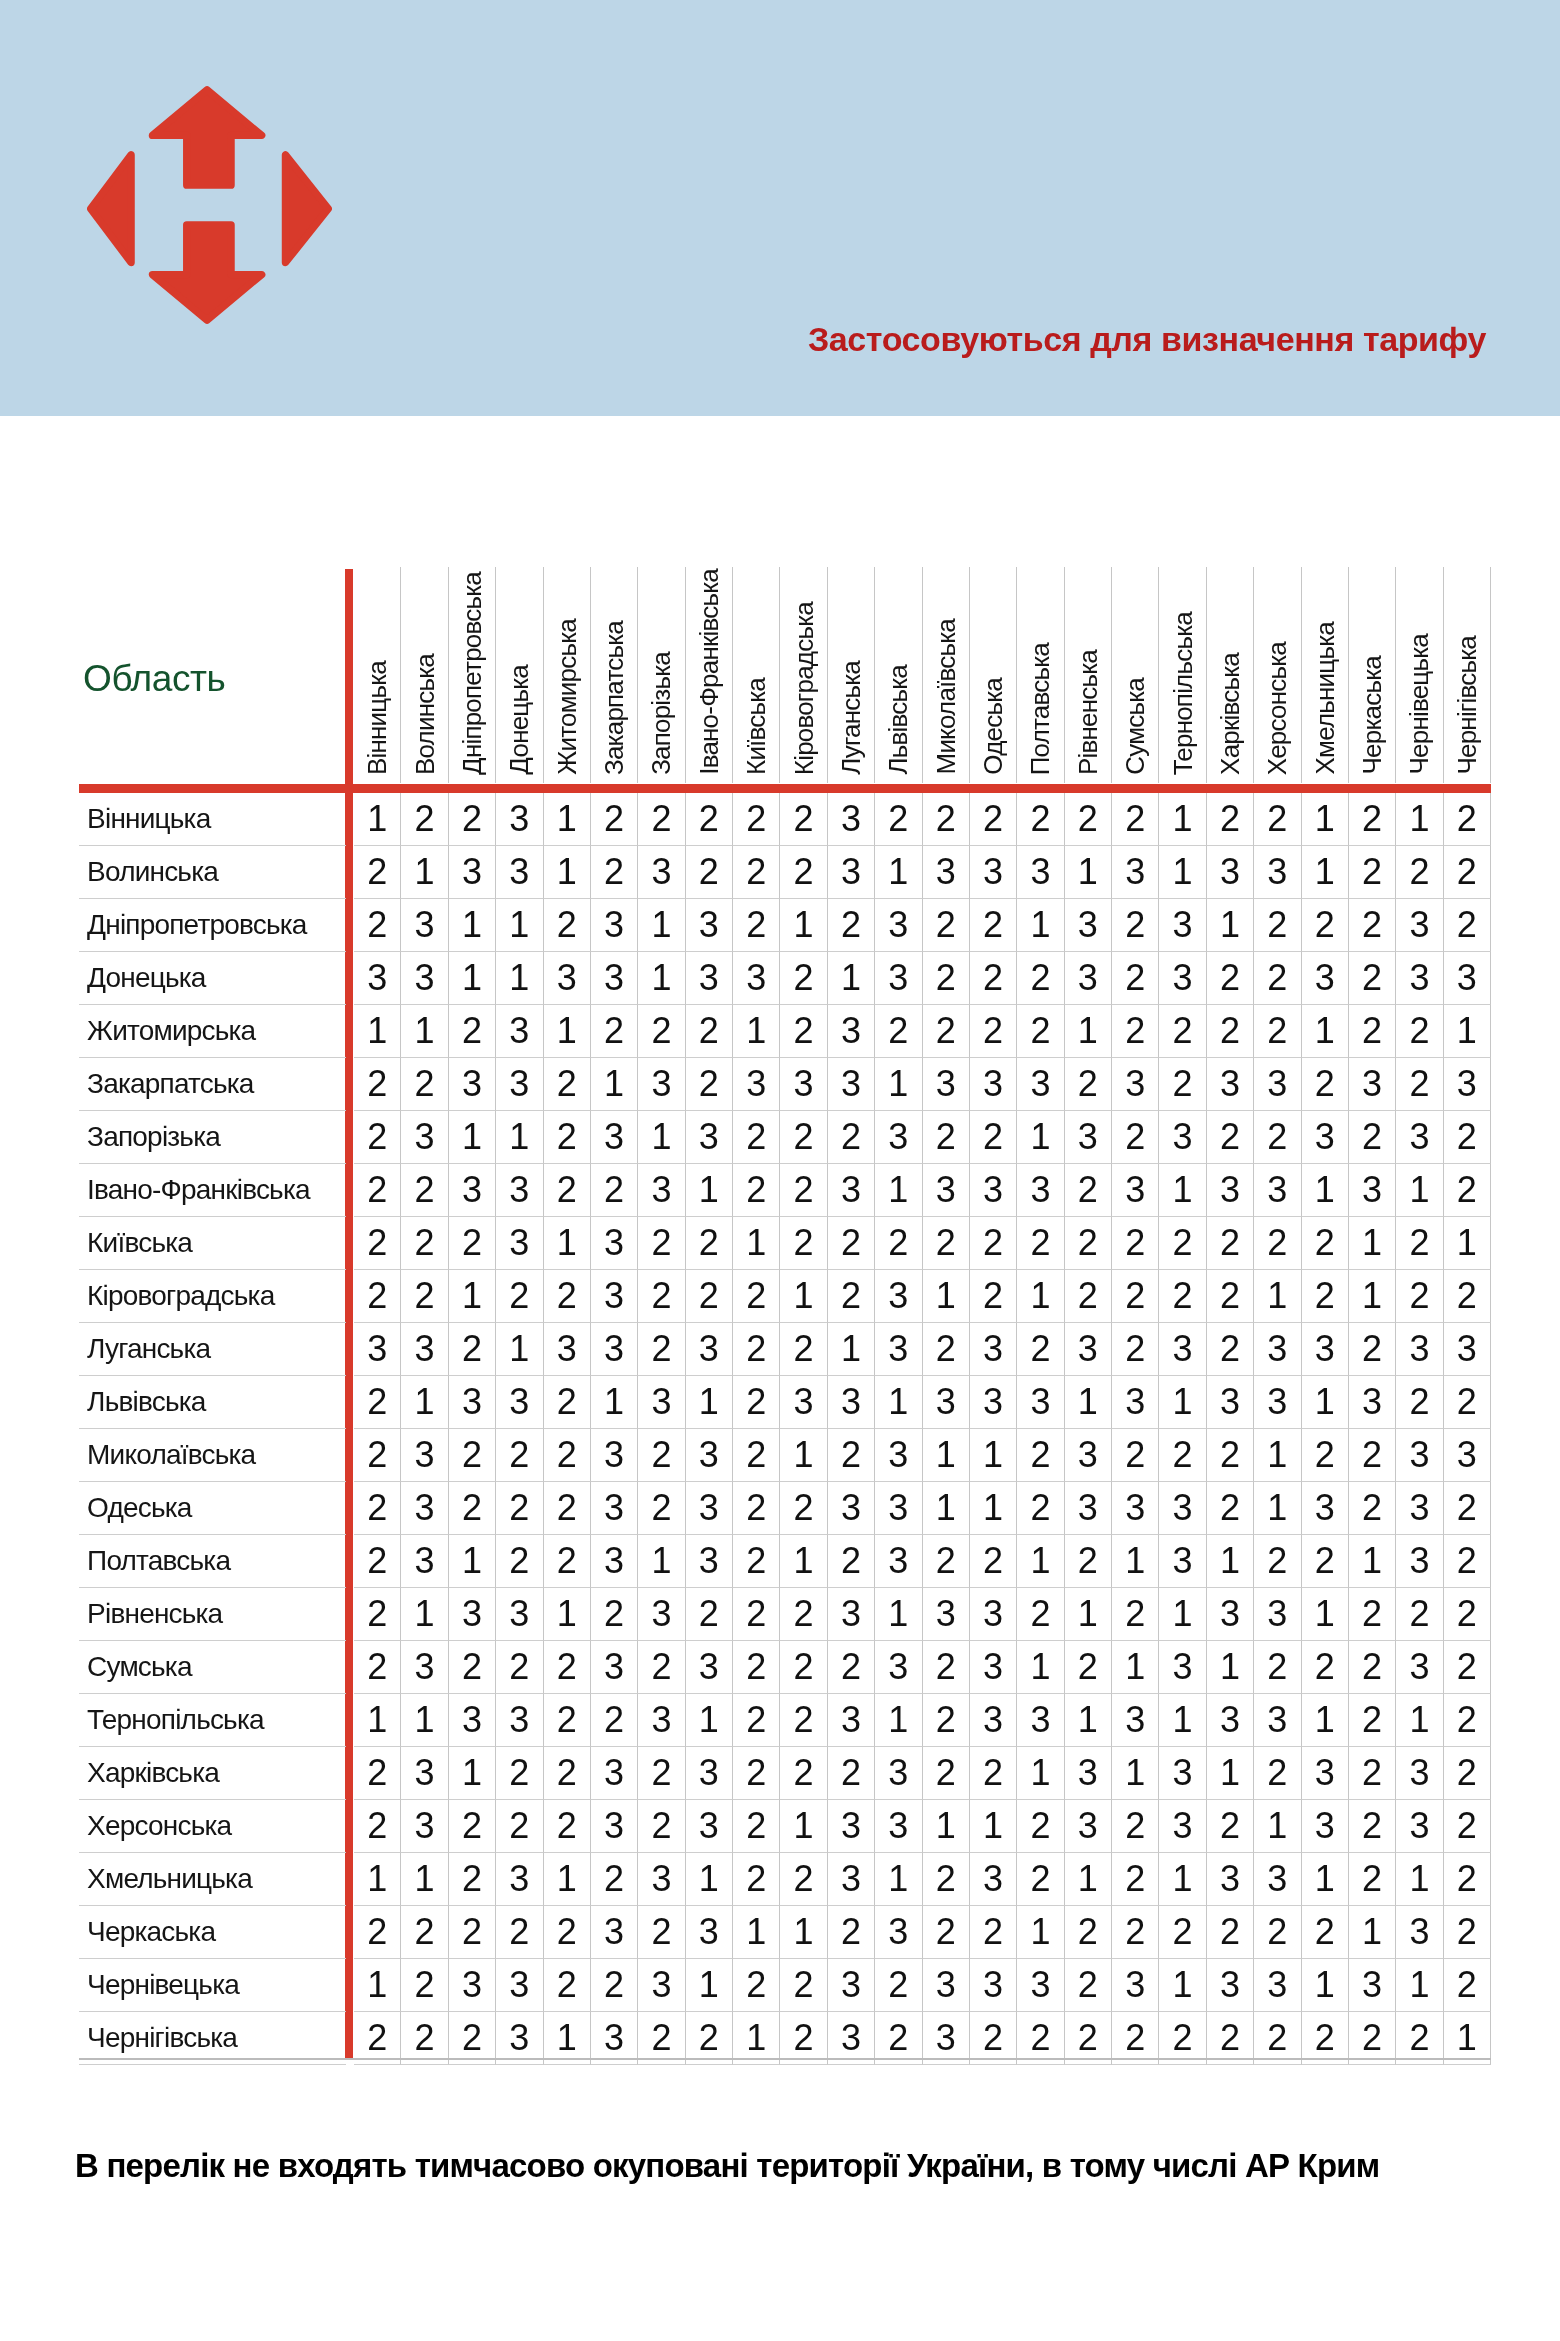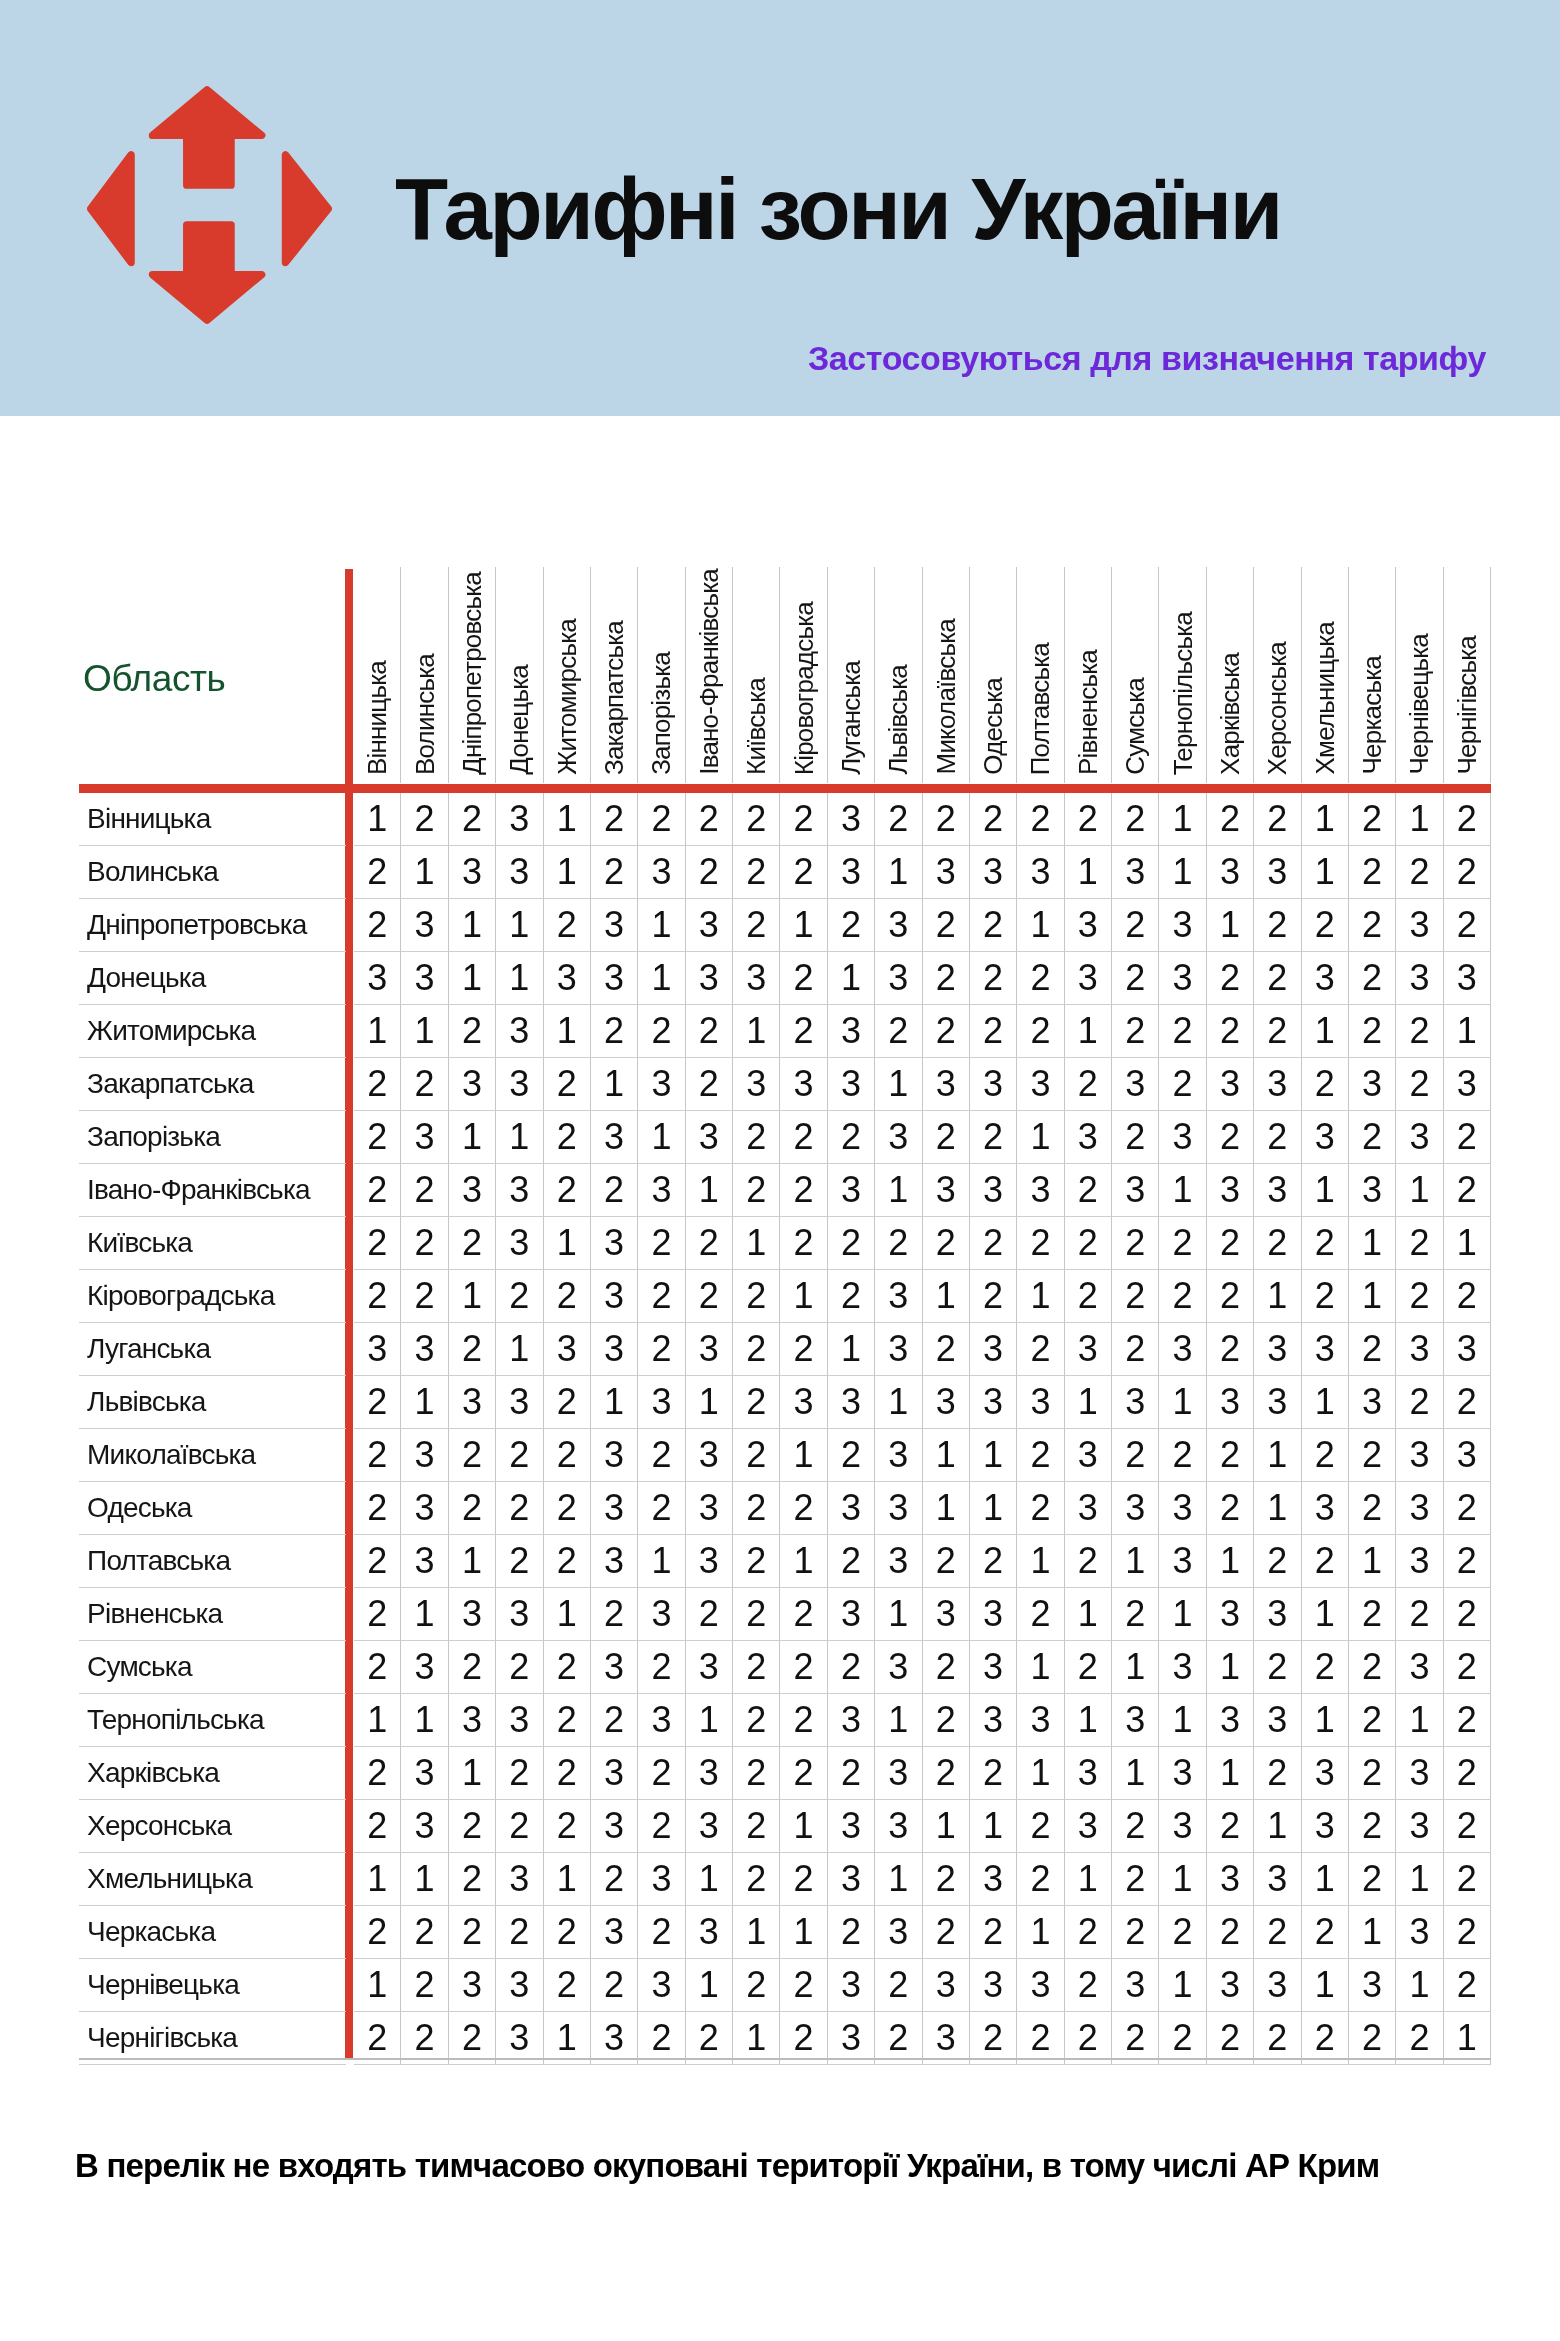--- a/index.html
+++ b/index.html
@@ -21,23 +21,22 @@
   }
   .logo{position:absolute;left:87px;top:80px;width:245px;height:250px;}
   .logo svg{width:100%;height:100%;display:block;}
   .page-title{
     position:absolute;left:395px;top:159px;
     font-size:87px;font-weight:bold;letter-spacing:-2.4px;
     white-space:nowrap;color:#0d0d0d;
   }
   .page-subtitle{
     position:absolute;right:75px;top:319px;text-align:right;
-    font-size:34px;font-weight:bold;line-height:1.2;color:#6d28d9;
+    font-size:34px;font-weight:bold;line-height:1.2;color:#b91c1c;
     letter-spacing:-0.4px;
-    margin-top:19px;
   }
   .corner-label{
     position:absolute;left:83px;top:658px;
     font-size:37px;letter-spacing:-0.4px;color:#14532d;
   }
   
   .red-vline{
     position:absolute;left:345px;top:569px;width:8.1px;height:1490px;
     background:var(--brand-red);
   }
@@ -94,21 +93,20 @@
   <div class="logo">
     <svg viewBox="0 0 100 100" xmlns="http://www.w3.org/2000/svg" aria-hidden="true">
       <g fill="#d83a2b" stroke="#d83a2b" stroke-width="3" stroke-linejoin="round">
         <polygon points="49,3 71.3,21.6 58.8,21.6 58.8,41.9 40.7,41.9 40.7,21.6 26.7,21.6"></polygon>
         <polygon points="49,97 71.3,78.4 58.8,78.4 58.8,58.1 40.7,58.1 40.7,78.4 26.7,78.4"></polygon>
         <polygon points="18,29.5 18,73.5 1.5,51.5"></polygon>
         <polygon points="81,29.5 81,73.5 98.5,51.5"></polygon>
       </g>
     </svg>
   </div>
-  <div class="page-title">Тарифні зони України</div>
   <div class="page-subtitle">
     <div>Застосовуються для визначення тарифу</div>
   </div>
 </div>
 
 <div class="corner-label">Область</div>
 
 <div class="col-headers">
     <div class="col-header">
       <span>Вінницька</span>

